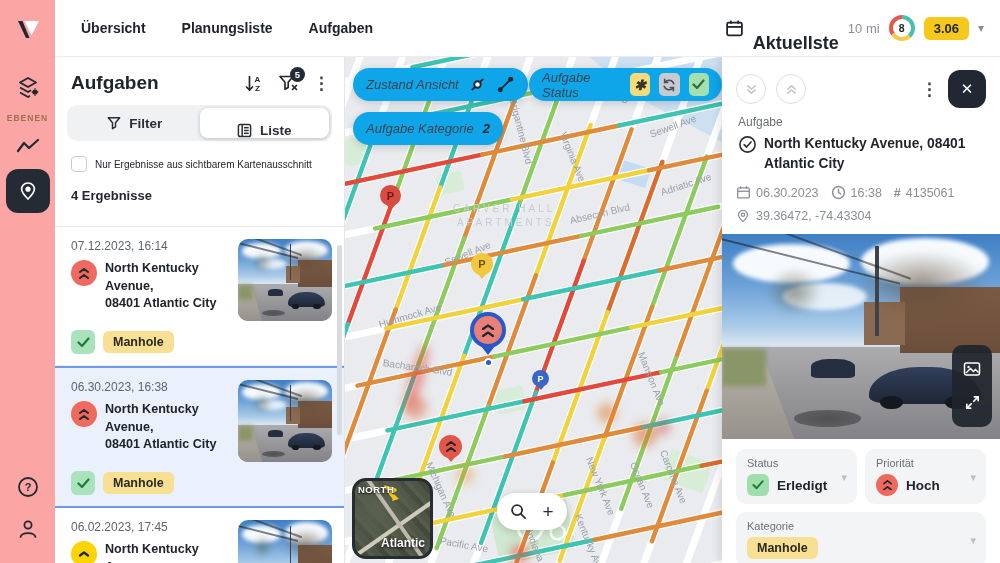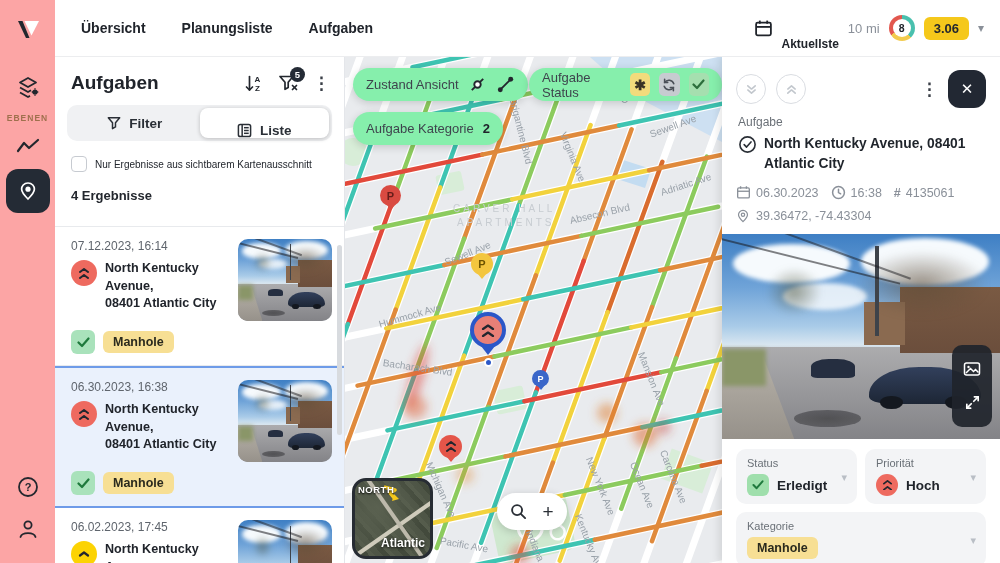--- a/index.html
+++ b/index.html
@@ -17,21 +17,21 @@
                  display:flex; align-items:center; justify-content:center; margin-top:6px; }
   .rail-spacer { flex:1; }
   .rail-bottom { display:flex; flex-direction:column; align-items:center; gap:14px; margin-bottom:18px; }
 
   
   .navbar { position:absolute; left:55px; top:0; width:945px; height:57px; background:#fff;
             border-bottom:1px solid #ECEDEF; display:flex; align-items:center; z-index:35; }
   .tabs { display:flex; gap:36px; margin-left:26px; }
   .tab { font-size:14px; font-weight:700; color:#20242B; cursor:pointer; }
   .nav-right { margin-left:auto; margin-right:16px; display:flex; align-items:center; gap:9px; }
-  .nav-date { font-size:12px; font-weight:700; color:#20242B;margin-top:31px; }
+  .nav-date { font-size:18px; font-weight:700; color:#20242B;margin-top:31px; }
   .nav-mi { font-size:13px; color:#8A9099; }
   .gauge { width:26px; height:26px; border-radius:50%;
            background:conic-gradient(#49C0AE 0 38%, #F2CB4E 38% 66%, #E2574E 66% 100%);
            display:flex; align-items:center; justify-content:center; }
   .gauge-in { width:18px; height:18px; border-radius:50%; background:#fff; font-size:10.5px; font-weight:700;
               color:#20242B; display:flex; align-items:center; justify-content:center; }
   .score { background:#F5C81B; border-radius:6px; padding:4px 10px; font-size:13px; font-weight:800; color:#23272E; }
   .nav-chev { color:#8A9099; font-size:12px; }
 
   
@@ -70,22 +70,22 @@
   .chip-check { width:24px; height:24px; border-radius:6px; background:#A9E2BB; display:flex;
                 align-items:center; justify-content:center; }
   .chip-cat { background:#F7DF94; color:#2A2A1E; font-weight:700; font-size:12.5px; padding:4px 10px; border-radius:6px; }
   .lp-scroll { position:absolute; right:2px; top:188px; width:5px; height:190px; background:#D8DBDF; border-radius:3px; }
 
   
   .map { position:absolute; left:345px; top:57px; width:377px; height:506px; background:#E9EBEE; overflow:hidden; z-index:10; }
   .roads { position:absolute; left:0; top:0; }
   .st { position:absolute; font-size:10px; color:#99A1A9; white-space:nowrap; transform-origin:left center; }
   .poi { position:absolute; font-size:10px; letter-spacing:3px; color:#C7CCD1; white-space:nowrap; }
-  .pill { position:absolute; background:#86efac; border-radius:18px; box-shadow:0 2px 8px rgba(0,0,0,.16);
-          display:flex; align-items:center; gap:9px; padding:0 13px; height:33px; font-size:13px; color:#3E444D; z-index:12; }
+  .pill { position:absolute; background:#0ea5e9; border-radius:18px; box-shadow:0 2px 8px rgba(0,0,0,.16);
+          display:flex; align-items:center; gap:9px; padding:0 13px; height:33px; font-size:13px; color:#3E444D; z-index:12;font-style:italic; }
   .st-btn { width:23px; height:23px; border-radius:5px; display:flex; align-items:center; justify-content:center; cursor:pointer; }
   .st-btn.y { background:#F2DB7C; font-size:14px; font-weight:700; color:#3A3325; }
   .st-btn.g { background:#C7CBD0; }
   .st-btn.gr { background:#A5DFAF; }
   .kat-num { font-weight:700; color:#20242B; }
 
   .pin { position:absolute; z-index:13; display:flex; align-items:center; justify-content:center;
          border-radius:50%; font-weight:800; }
   .pin::after { content:""; position:absolute; left:50%; top:100%; transform:translate(-50%,-2px);
                 border:5px solid transparent; border-top-width:6px; border-bottom:0; }

